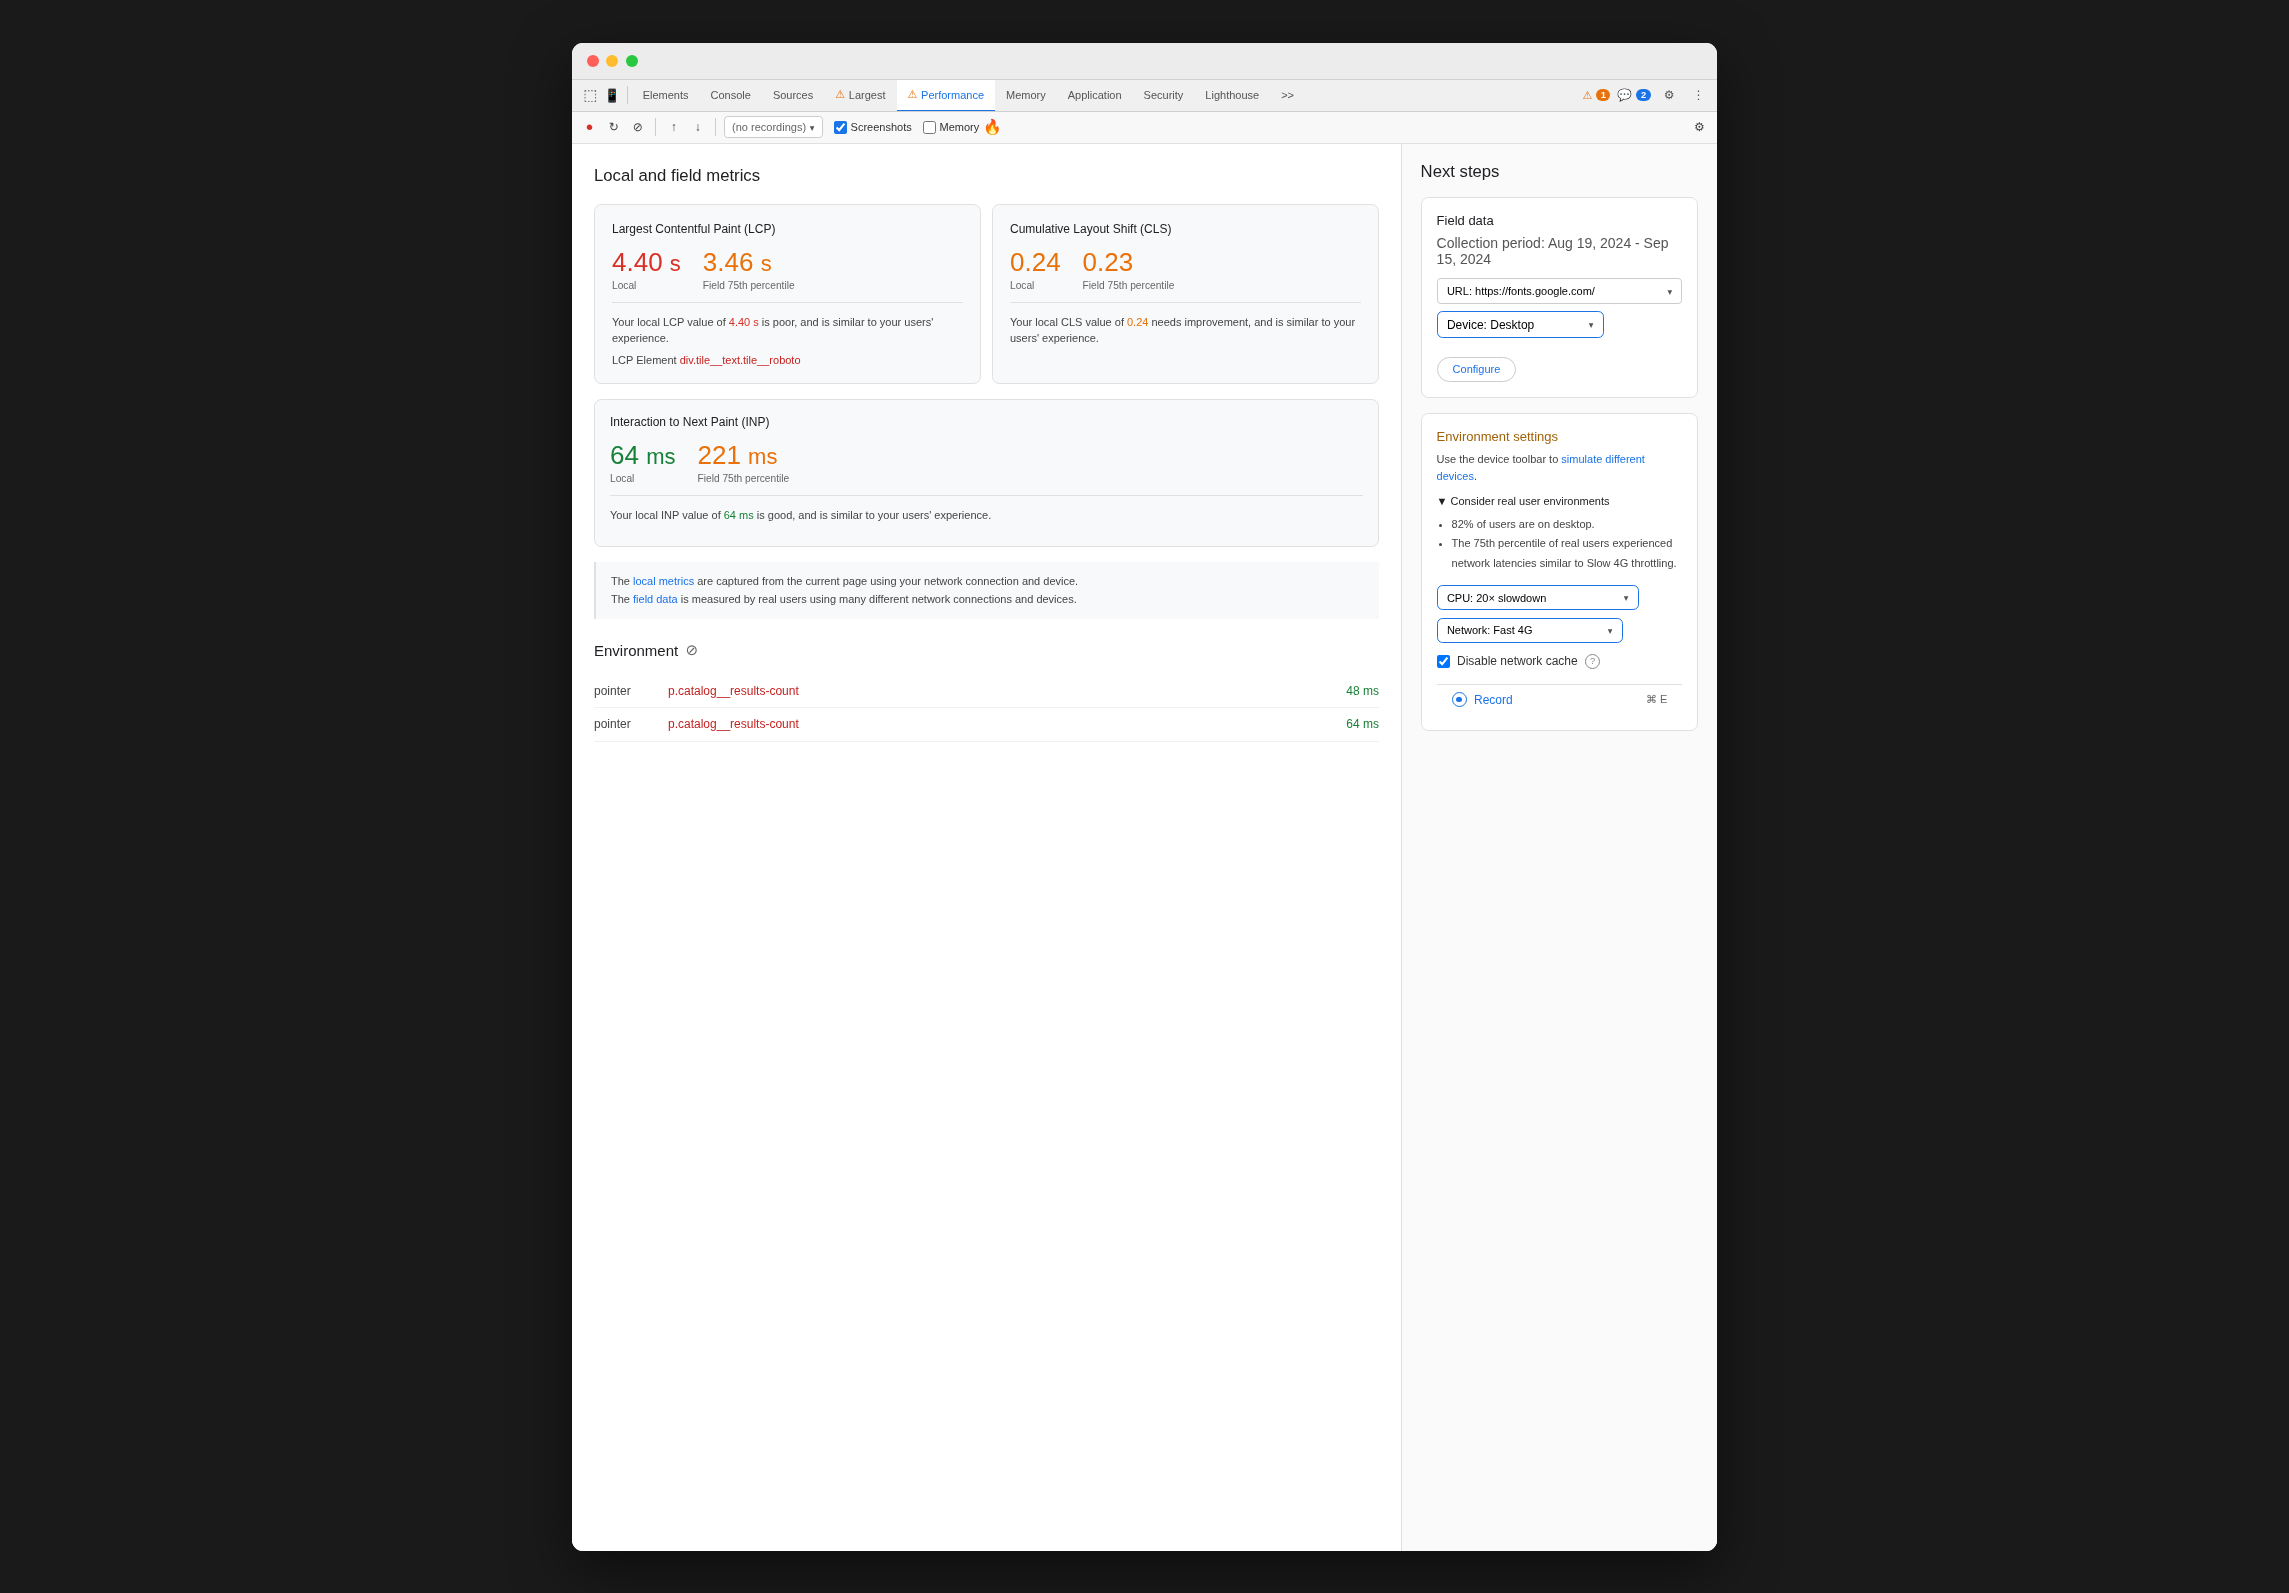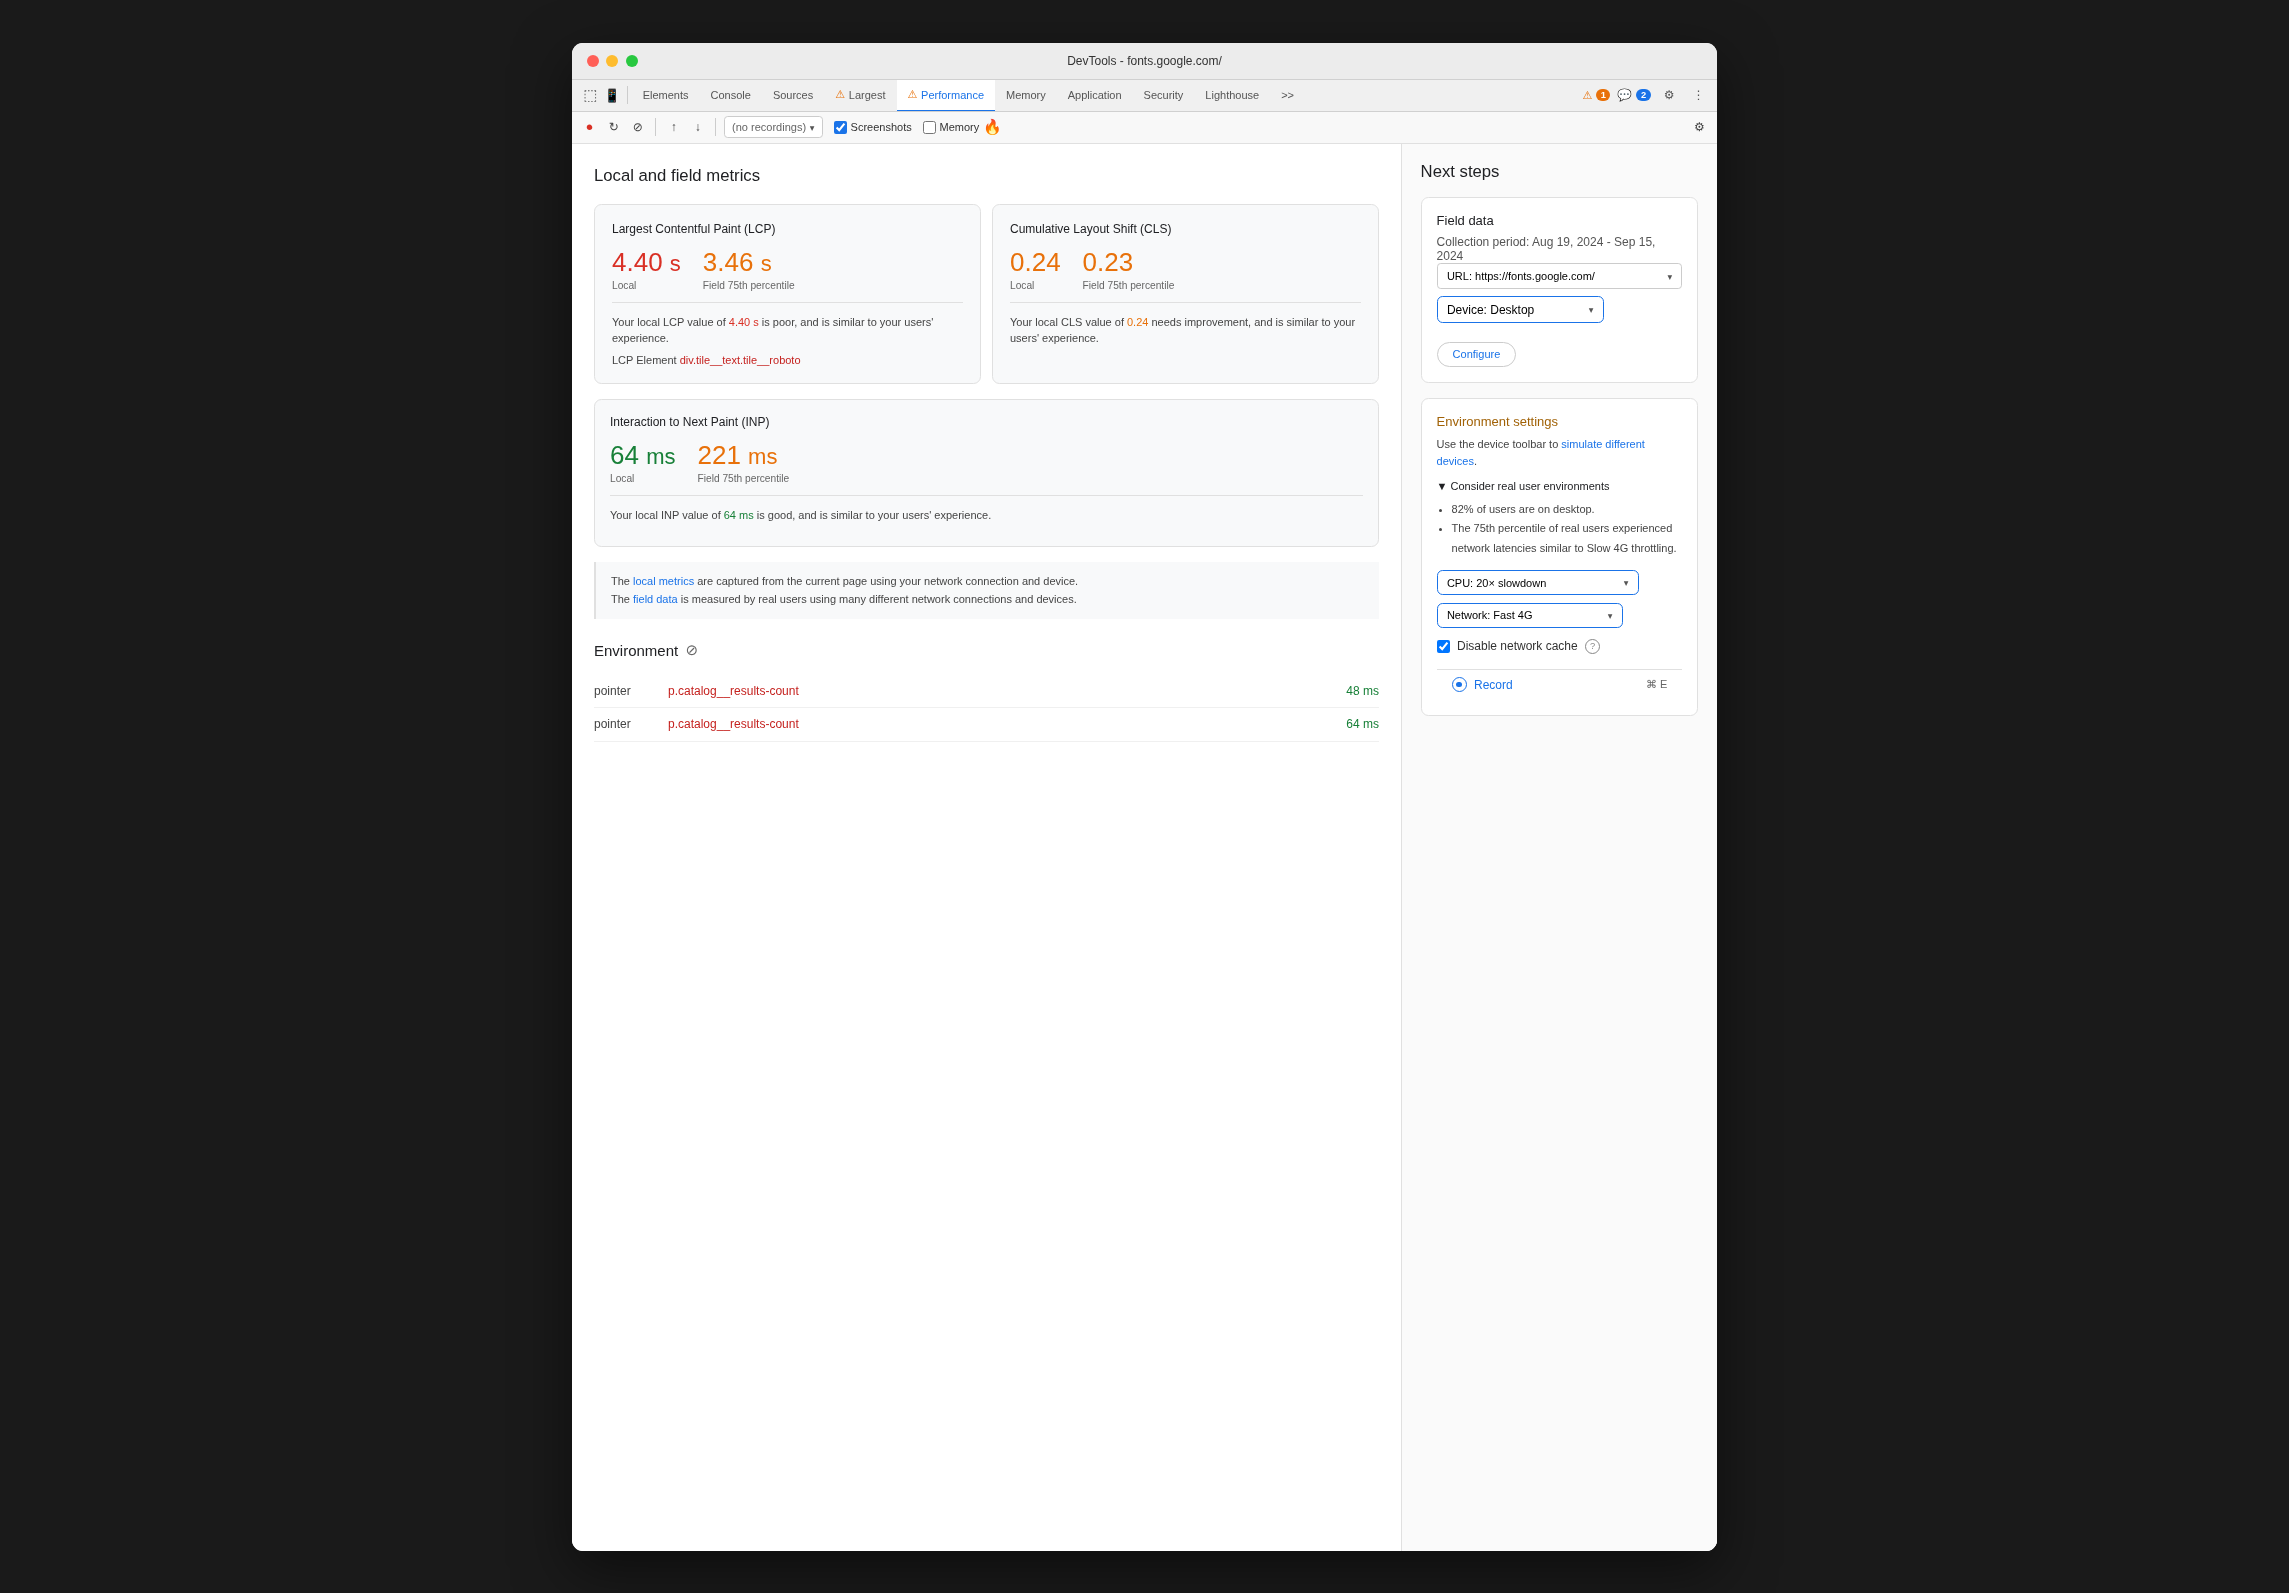--- a/index.html
+++ b/index.html
@@ -301,22 +301,23 @@
       padding: 15px;
       margin-bottom: 15px;
     }
     .field-data-title {
       font-size: 13px;
       font-weight: 500;
       color: #202124;
       margin-bottom: 7.4px;
     }
     .collection-period {
-      font-size: 12px;
+      font-size: 14px;
       color: #555;
+      margin-bottom: 11px;
     }
     .url-select {
       display: flex;
       align-items: center;
       gap: 5.6px;
       padding: 5.6px 9.3px;
       border: 0.9px solid #ccc;
       border-radius: 3.7px;
       font-size: 11px;
       background: white;
@@ -469,21 +470,20 @@
 <body>
 
 <div class="window">
 
   <div class="titlebar">
     <div class="traffic-lights">
       <div class="tl tl-red"></div>
       <div class="tl tl-yellow"></div>
       <div class="tl tl-green"></div>
     </div>
-    <div class="titlebar-title">DevTools - fonts.google.com/</div>
   </div>
 
   <div class="devtools-content">
 
     <div class="tab-bar">
       <div class="toolbar-icon" style="font-size:15px;">⬚</div>
       <div class="toolbar-icon" style="font-size:13px;">📱</div>
       <div class="toolbar-sep"></div>
 
       <div class="tab">

